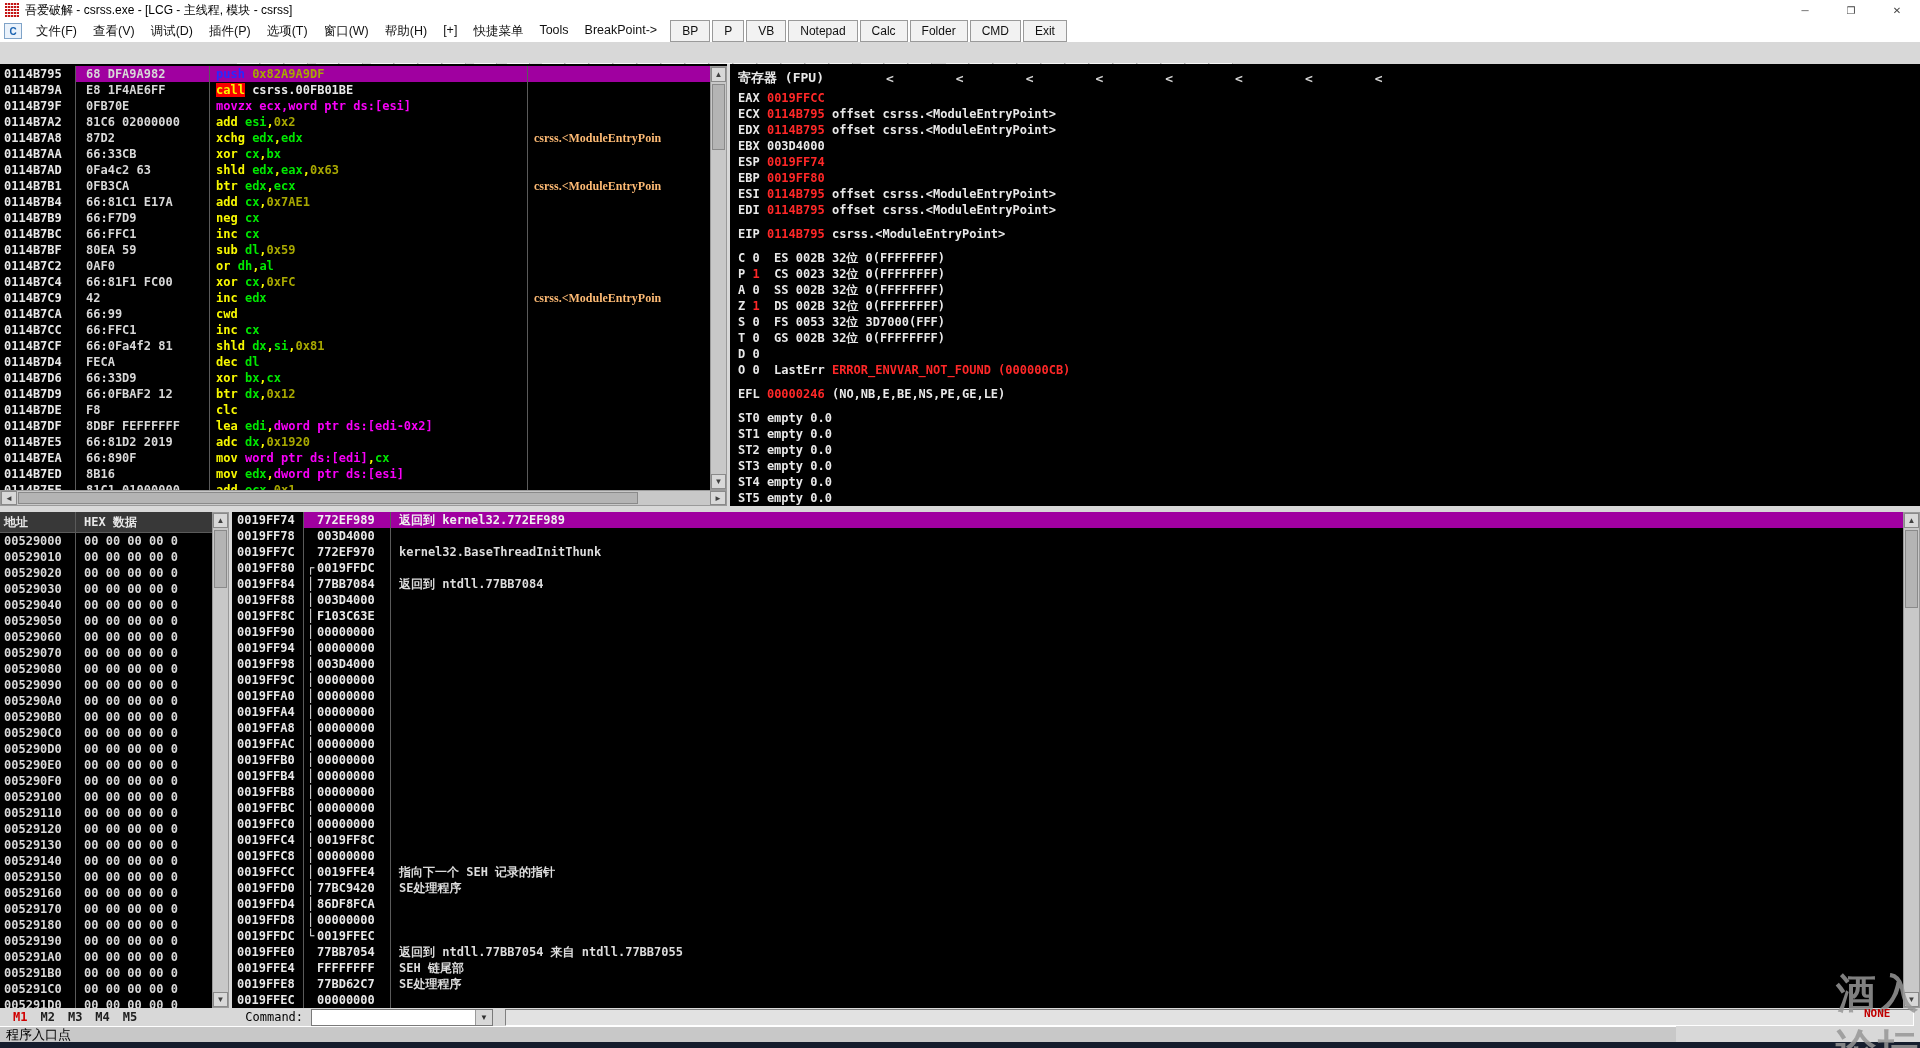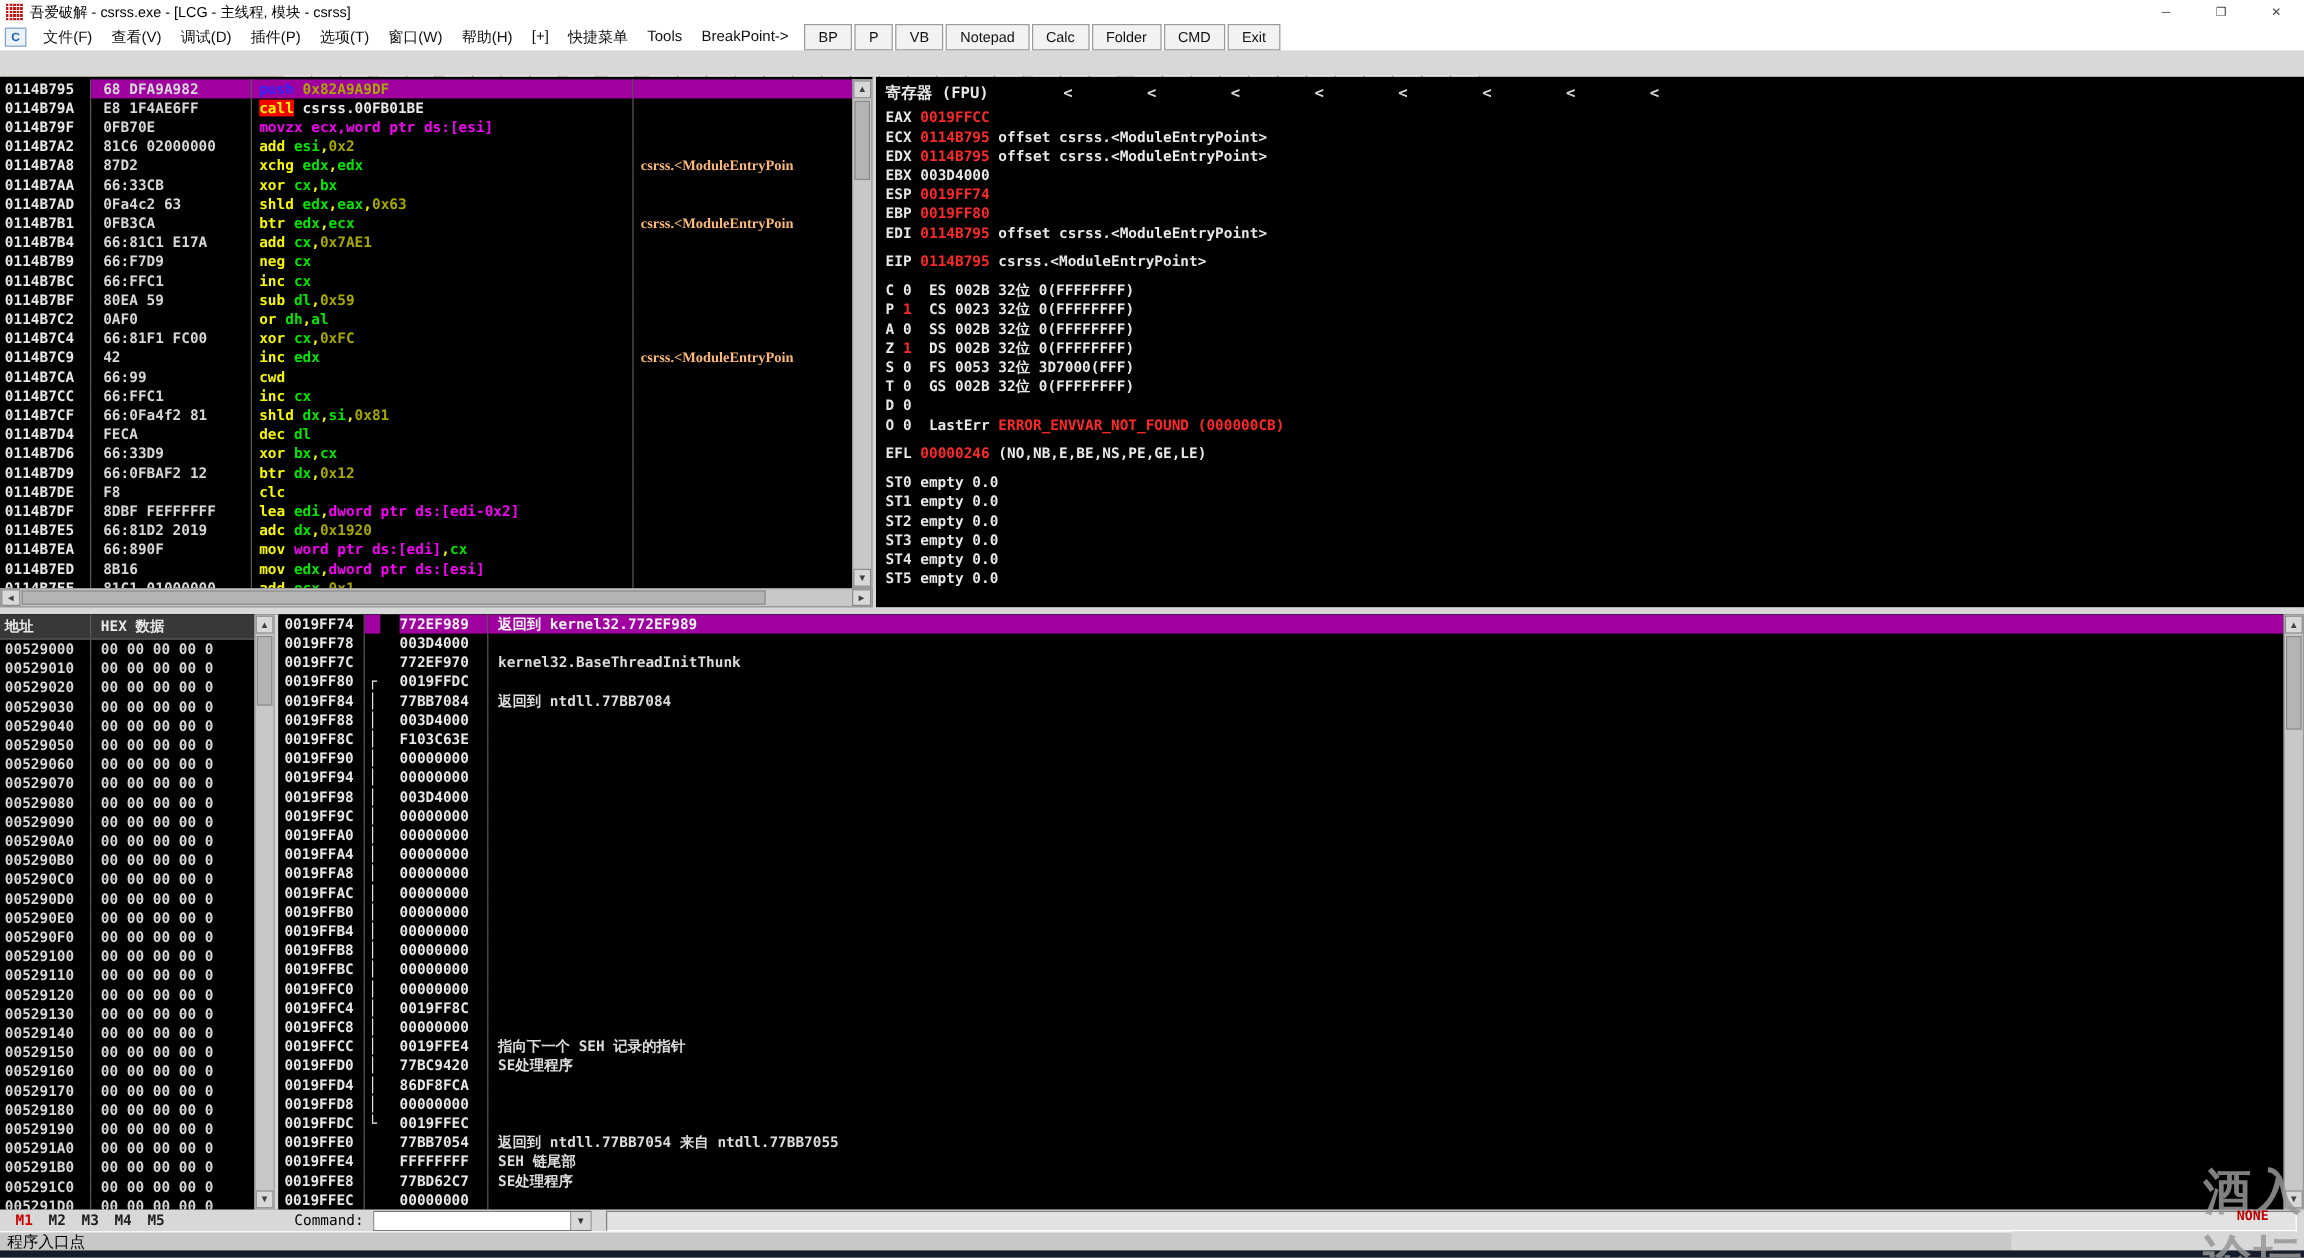--- a/index.html
+++ b/index.html
@@ -66,21 +66,21 @@
                line-height:20px;border-bottom:1px solid #5A5A5A;}
   #dump-header .ha{border-right:1px solid #5A5A5A;}
   .hrow{display:flex;height:16px;line-height:16px;font-size:12px;color:#D8D8D8;white-space:pre;}
   .ha{width:76px;flex:0 0 76px;padding-left:4px;box-sizing:border-box;}
   .hrow .ha{border-right:1px solid #5A5A5A;}
   .hb{padding-left:8px;overflow:hidden;}
   #stack{position:absolute;left:232px;top:448px;width:1671px;height:496px;background:#000;overflow:hidden;}
   .srow{display:flex;height:16px;line-height:16px;font-size:12px;white-space:pre;}
   .srow .sa{width:72px;flex:0 0 72px;color:#E8E8E8;padding-left:5px;border-right:1px solid #5A5A5A;box-sizing:border-box;}
   .srow .sb{width:13px;flex:0 0 13px;color:#E8E8E8;text-align:center;}
-  .srow .sv{width:74px;flex:0 0 74px;color:#E8E8E8;border-right:1px solid #5A5A5A;box-sizing:border-box;margin-left:16px;}
+  .srow .sv{width:74px;flex:0 0 74px;color:#E8E8E8;border-right:1px solid #5A5A5A;box-sizing:border-box;}
   .srow .sc{flex:1;color:#DCDCDC;padding-left:8px;overflow:hidden;}
   .srow.sel .sb,.srow.sel .sv,.srow.sel .sc{background:#A000A0;color:#F0F0F0;}
   
   #cmdrow{position:absolute;left:0;top:1008px;width:1920px;height:18px;background:#D8D8D8;
           display:flex;align-items:center;}
   .mtab{font:bold 12px "DejaVu Sans Mono",monospace;color:#202020;margin-left:13px;}
   .mtab.active{color:#D00000;}
   #cmd-label{font:12px "DejaVu Sans Mono",monospace;color:#000;margin-left:108px;}
   #cmd-combo{width:180px;height:15px;background:#FFFFFF;border:1px solid #7A7A7A;margin-left:8px;
              display:flex;}
@@ -312,20 +312,21 @@
       <span>寄存器 (FPU)</span>
       <span id="reg-marks"><span class="reg-mark">&lt;</span><span class="reg-mark">&lt;</span><span class="reg-mark">&lt;</span><span class="reg-mark">&lt;</span><span class="reg-mark">&lt;</span><span class="reg-mark">&lt;</span><span class="reg-mark">&lt;</span><span class="reg-mark">&lt;</span></span>
     </div>
     <div id="reg-rows">
         <div class="rrow"><span class="c-w">EAX </span><span class="c-rd">0019FFCC</span></div>
         <div class="rrow"><span class="c-w">ECX </span><span class="c-rd">0114B795</span><span class="c-w"> offset csrss.&lt;ModuleEntryPoint&gt;</span></div>
         <div class="rrow"><span class="c-w">EDX </span><span class="c-rd">0114B795</span><span class="c-w"> offset csrss.&lt;ModuleEntryPoint&gt;</span></div>
         <div class="rrow"><span class="c-w">EBX </span><span class="c-w">003D4000</span></div>
         <div class="rrow"><span class="c-w">ESP </span><span class="c-rd">0019FF74</span></div>
         <div class="rrow"><span class="c-w">EBP </span><span class="c-rd">0019FF80</span></div>
+        <div class="rrow"><span class="c-w">ESI </span><span class="c-rd">0114B795</span><span class="c-w"> offset csrss.&lt;ModuleEntryPoint&gt;</span></div>
         <div class="rrow"><span class="c-w">EDI </span><span class="c-rd">0114B795</span><span class="c-w"> offset csrss.&lt;ModuleEntryPoint&gt;</span></div>
         <div style="height: 8px;"></div>
         <div class="rrow"><span class="c-w">EIP </span><span class="c-rd">0114B795</span><span class="c-w"> csrss.&lt;ModuleEntryPoint&gt;</span></div>
         <div style="height: 8px;"></div>
         <div class="rrow"><span class="c-w">C 0  ES 002B 32位 0(FFFFFFFF)</span></div>
         <div class="rrow"><span class="c-w">P </span><span class="c-rd">1</span><span class="c-w">  CS 0023 32位 0(FFFFFFFF)</span></div>
         <div class="rrow"><span class="c-w">A 0  SS 002B 32位 0(FFFFFFFF)</span></div>
         <div class="rrow"><span class="c-w">Z </span><span class="c-rd">1</span><span class="c-w">  DS 002B 32位 0(FFFFFFFF)</span></div>
         <div class="rrow"><span class="c-w">S 0  FS 0053 32位 3D7000(FFF)</span></div>
         <div class="rrow"><span class="c-w">T 0  GS 002B 32位 0(FFFFFFFF)</span></div>

